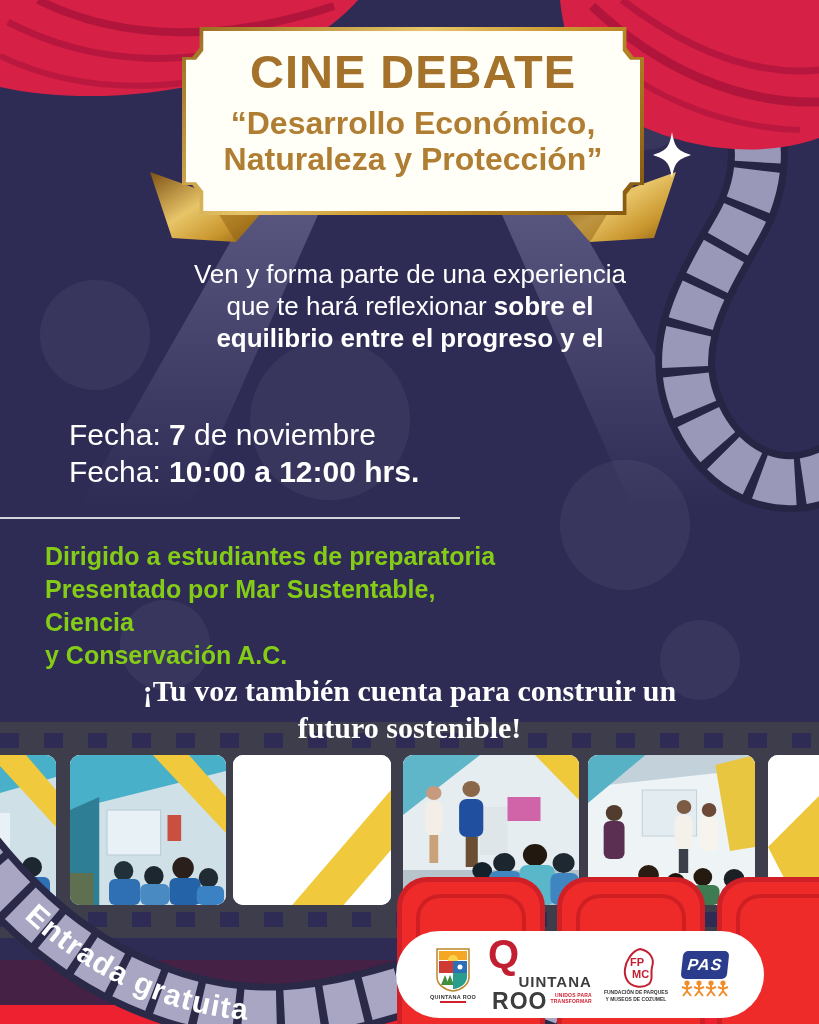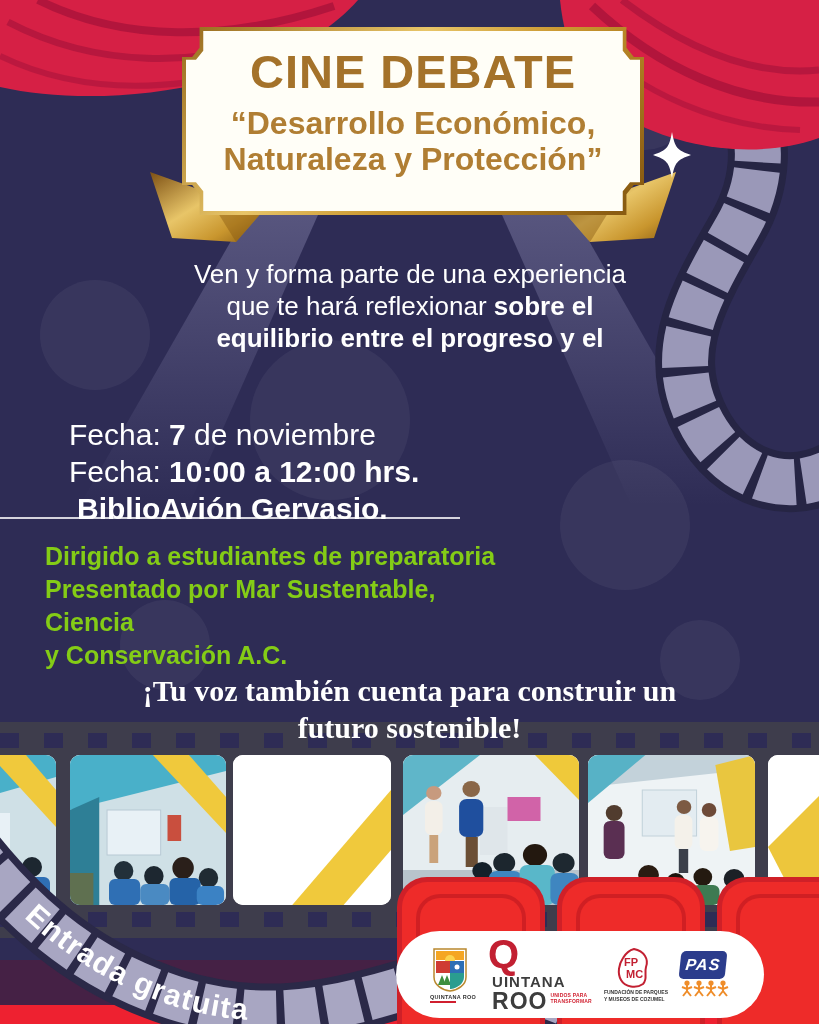--- a/index.html
+++ b/index.html
@@ -55,26 +55,26 @@
   .band-red{position:absolute;left:0;top:1005px;width:819px;height:19px;background:#ee2130;z-index:3;}
   
   .seat{position:absolute;top:877px;height:150px;background:#ee2b29;
     border:5px solid #cf2028;border-bottom:none;border-radius:30px 30px 0 0;z-index:6;}
   .seat::after{content:"";position:absolute;left:14px;right:14px;top:12px;height:40px;
     border:4px solid rgba(185,22,32,.55);border-bottom:none;border-radius:24px 24px 0 0;}
   
   .pill{position:absolute;left:396px;top:931px;width:368px;height:87px;background:#fff;
     border-radius:44px;z-index:7;display:flex;align-items:center;justify-content:space-evenly;
     padding:0 22px;}
-  .logo{display:flex;flex-direction:column;align-items:flex-start;}
+  .logo{display:flex;flex-direction:column;align-items:center;}
   .seal-caption{font-size:5.5px;font-weight:800;color:#333;letter-spacing:.3px;margin-top:1px;}
   .seal-redbar{width:26px;height:2px;background:#d01f2f;margin-top:1px;}
   .wordmark{display:flex;align-items:flex-start;}
   .wm-q{font-size:40px;font-weight:900;color:#c22032;line-height:.85;}
-  .wm-col{display:flex;flex-direction:column;margin-left:4px;margin-top:3px;}
+  .wm-col{display:flex;flex-direction:column;margin-left:4px;margin-top:3px;text-align:right;}
   .wm-top{font-size:15px;font-weight:800;color:#3d3d3d;letter-spacing:1px;line-height:1;}
   .wm-row{display:flex;align-items:flex-start;margin-top:1px;}
   .wm-roo{font-size:23px;font-weight:800;color:#3d3d3d;letter-spacing:1px;line-height:1;}
   .wm-tags{display:flex;flex-direction:column;margin-left:3px;margin-top:2px;}
   .wm-tag{font-size:5px;font-weight:800;color:#d01f2f;line-height:1.2;letter-spacing:.2px;}
   .fpmc-caption{font-size:5px;font-weight:800;color:#333;line-height:1.3;text-align:center;}
   .pas-flag{width:46px;height:28px;background:#2b3c8c;border-radius:5px;transform:skewX(-6deg);
     display:flex;align-items:center;justify-content:center;}
   .pas-label{color:#fff;font-weight:900;font-style:italic;font-size:16px;letter-spacing:1px;}
 </style>
@@ -146,21 +146,20 @@
 
   <div class="intro">
     <div><span>Ven y forma parte de una experiencia</span><b></b></div>
     <div><span>que te hará reflexionar </span><b>sobre el</b></div>
     <div><span></span><b>equilibrio entre el progreso y el</b></div>
   </div>
 
   <div class="details">
     <div><span>Fecha: </span><b>7</b><span> de noviembre</span></div>
     <div><span>Fecha: </span><b>10:00 a 12:00 hrs.</b></div>
-    <div class="venue-line"><b>BiblioAvión Gervasio.</b></div>
   </div>
 
   <div class="divider"></div>
 
   <div class="audience">
     <div>Dirigido a estudiantes de preparatoria</div>
     <div>Presentado por Mar Sustentable, Ciencia</div>
     <div>y Conservación A.C.</div>
   </div>
 

